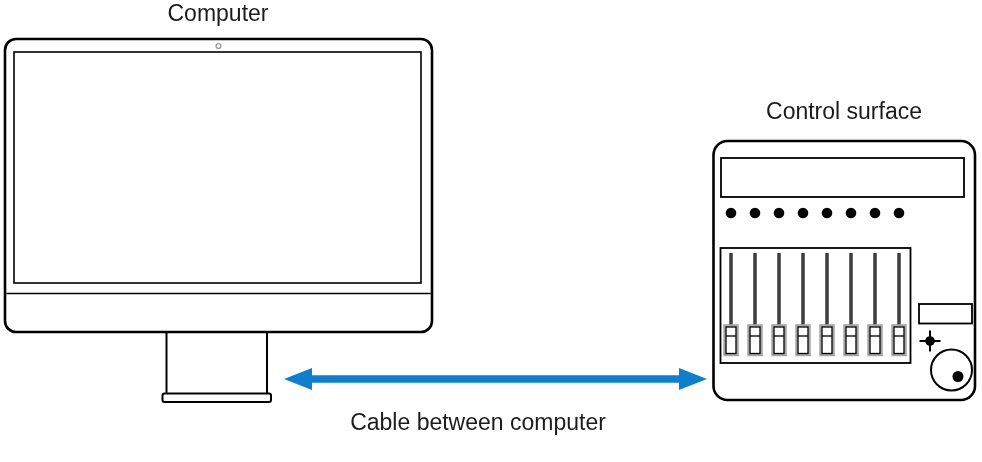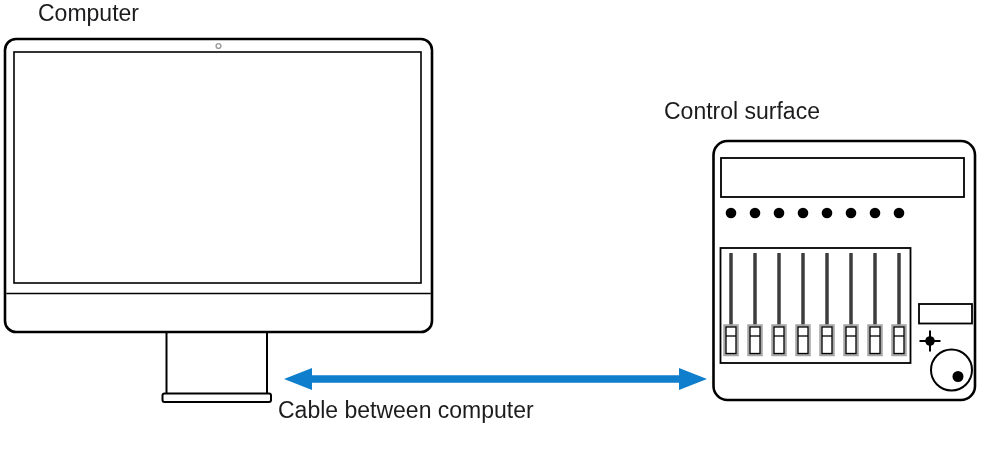--- a/index.html
+++ b/index.html
@@ -7,28 +7,29 @@
     position: relative;
     width: 982px;
     height: 462px;
     background: #ffffff;
     font-family: "Liberation Sans", "DejaVu Sans", sans-serif;
     overflow: hidden;
   }
   .stage svg { position: absolute; left: 0; top: 0; }
   .diagram-label {
     position: absolute;
+    text-align: center;
     color: #1c1c1e;
     font-size: 23px;
     line-height: 29px;
     white-space: nowrap;
   }
   .label-computer { left: 38px; top: -1px; width: 360px; }
   .label-control  { left: 664px; top: 97px; width: 360px; }
-  .label-cable    { left: 278px; top: 396px; width: 400px; white-space: normal; }
+  .label-cable    { left: 278px; top: 408px; width: 400px; white-space: normal; }
   .outline { fill: #ffffff; stroke: #000000; }
 </style>
 </head>
 <body>
 
 <div class="stage">
 
   <svg width="982" height="462" viewBox="0 0 982 462">
 
     <g>

